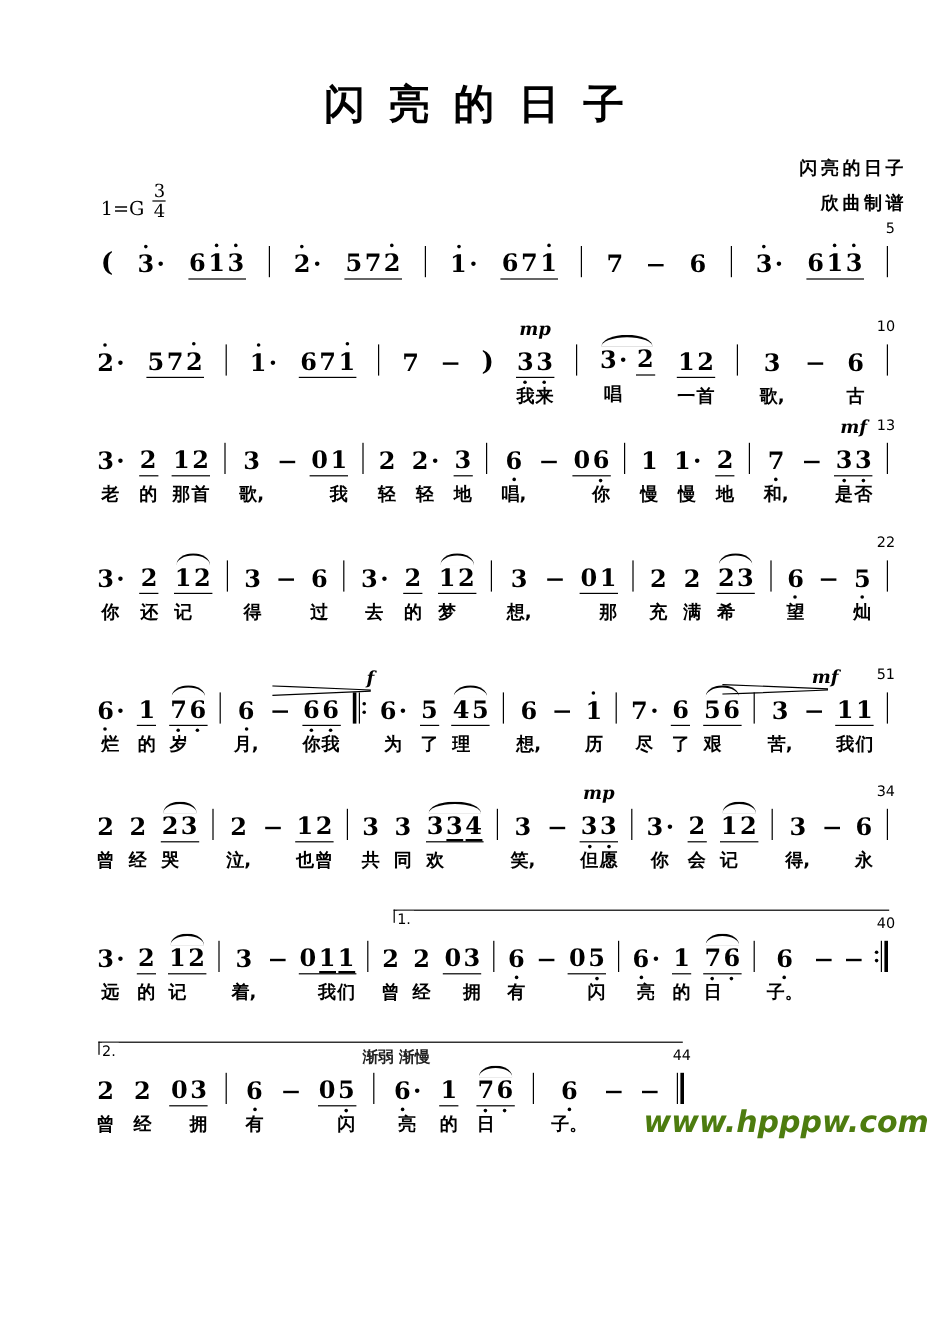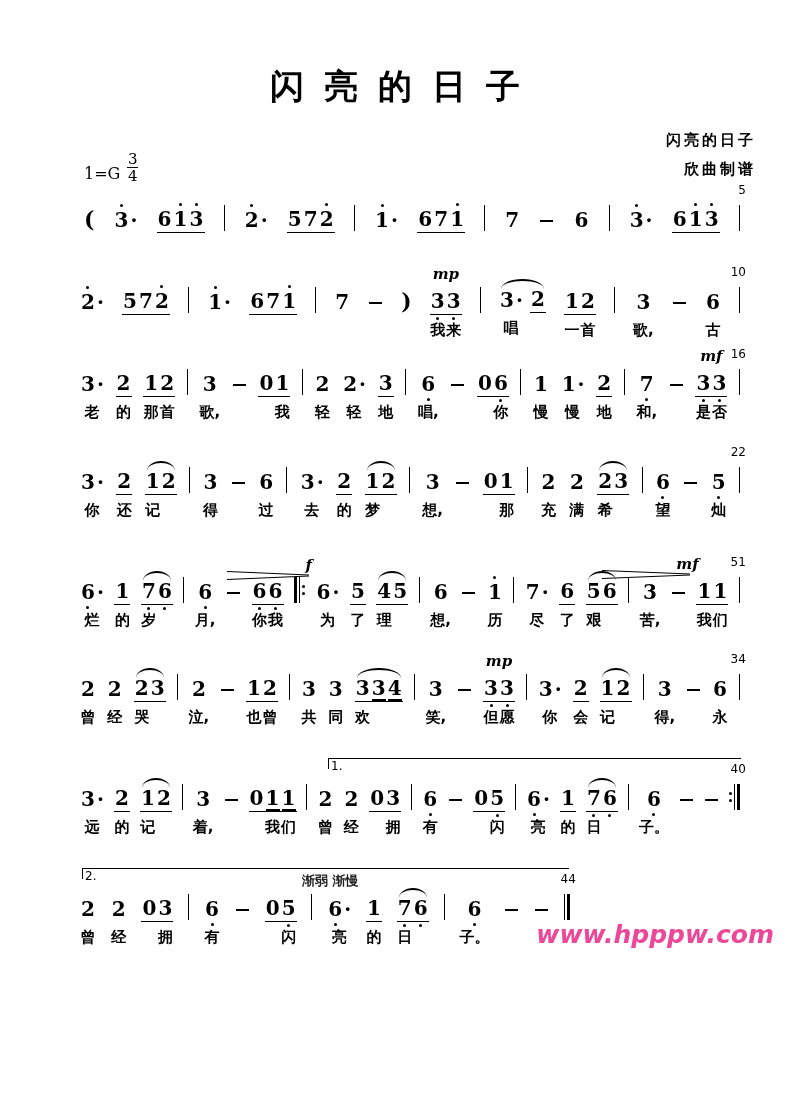--- a/index.html
+++ b/index.html
@@ -10,21 +10,21 @@
          font-family:"DejaVu Serif",serif;}
   .credit{position:absolute;right:34px;font-size:15px;font-weight:bold;
           font-family:"DejaVu Sans",sans-serif;letter-spacing:3px;}
   .c1{top:131px;}
   .c2{top:160px;}
   .keysig{position:absolute;left:84px;top:152px;display:flex;align-items:flex-end;gap:7px;
           font-size:16px;}
   .frac{display:inline-flex;flex-direction:column;align-items:center;font-size:15px;line-height:14px;}
   .fracline{width:11px;height:1px;background:#000;margin:1px 0;}
   .wm{position:absolute;right:16px;bottom:4px;font-style:italic;font-weight:bold;
-      font-size:25px;color:#ec4899;font-family:"DejaVu Sans",sans-serif;}
+      font-size:25px;color:#4d7c0f;font-family:"DejaVu Sans",sans-serif;}
 
   .line{position:absolute;}
   .row{display:flex;justify-content:space-between;align-items:flex-end;width:100%;}
   .it{position:relative;display:flex;flex-direction:column;align-items:center;}
   .na{display:flex;align-items:flex-end;padding-bottom:2px;position:relative;}
   .beam{border-bottom:1px solid #000;}
   .sgrow{gap:7px;}
   .n{position:relative;display:inline-block;font-weight:bold;font-size:20px;line-height:22px;
      font-family:"DejaVu Serif",serif;}
   .sn{padding:0 1px;min-width:12px;text-align:center;}
@@ -490,21 +490,21 @@
             <div class="na beam">
               <span class="n bn"><span>3</span><i class="odot lo"></i></span>
               <span class="n bn"><span>3</span><i class="odot lo"></i></span>
             </div>
             <div class="lyrrow">
               <span class="bl">是</span>
               <span class="bl">否</span>
             </div>
           </div>
           <div class="it">
-            <div class="mnum">16</div>
+            <div class="mnum">13</div>
             <div class="na">
               <div class="bar"></div>
             </div>
             <div class="lyr"></div>
           </div>
         </div>
       </div>
       <div class="line" style="top: 467px; left: 80px; width: 660px;">
         <div class="row">
           <div class="it">

